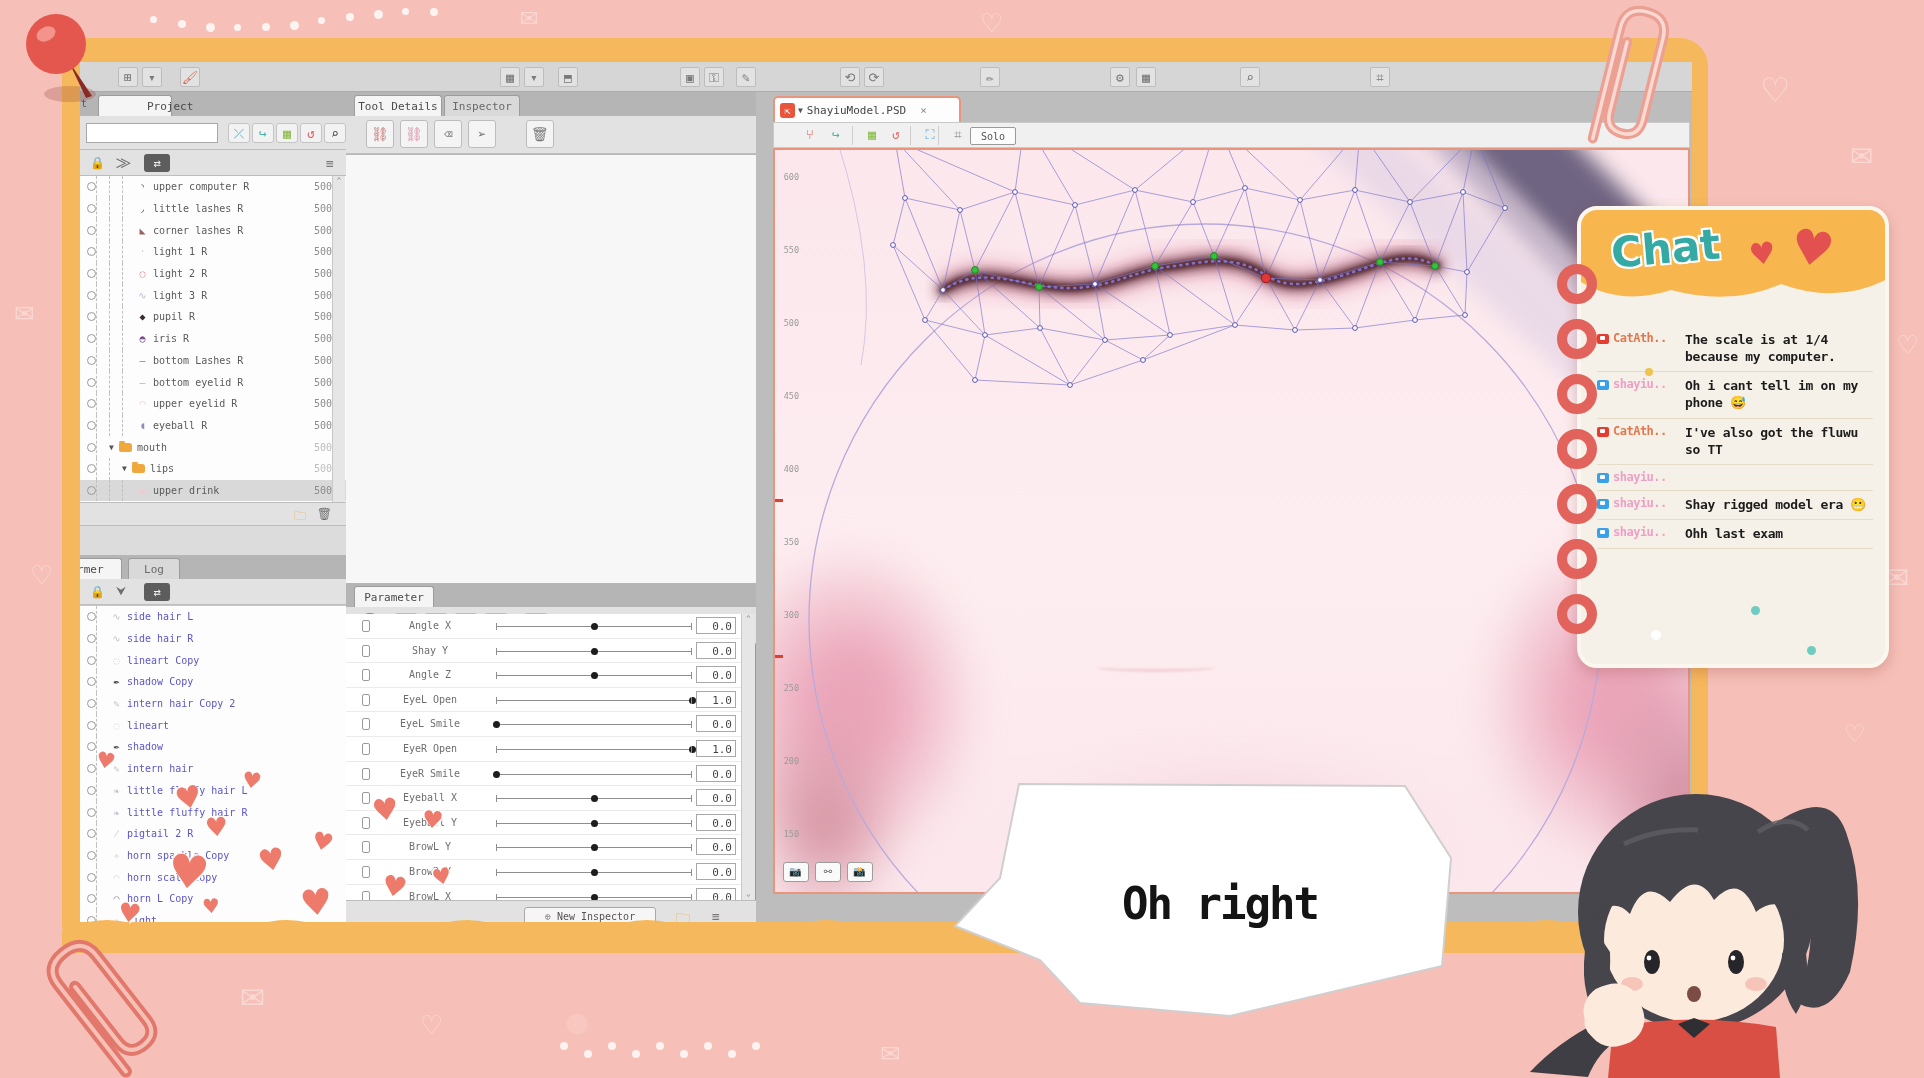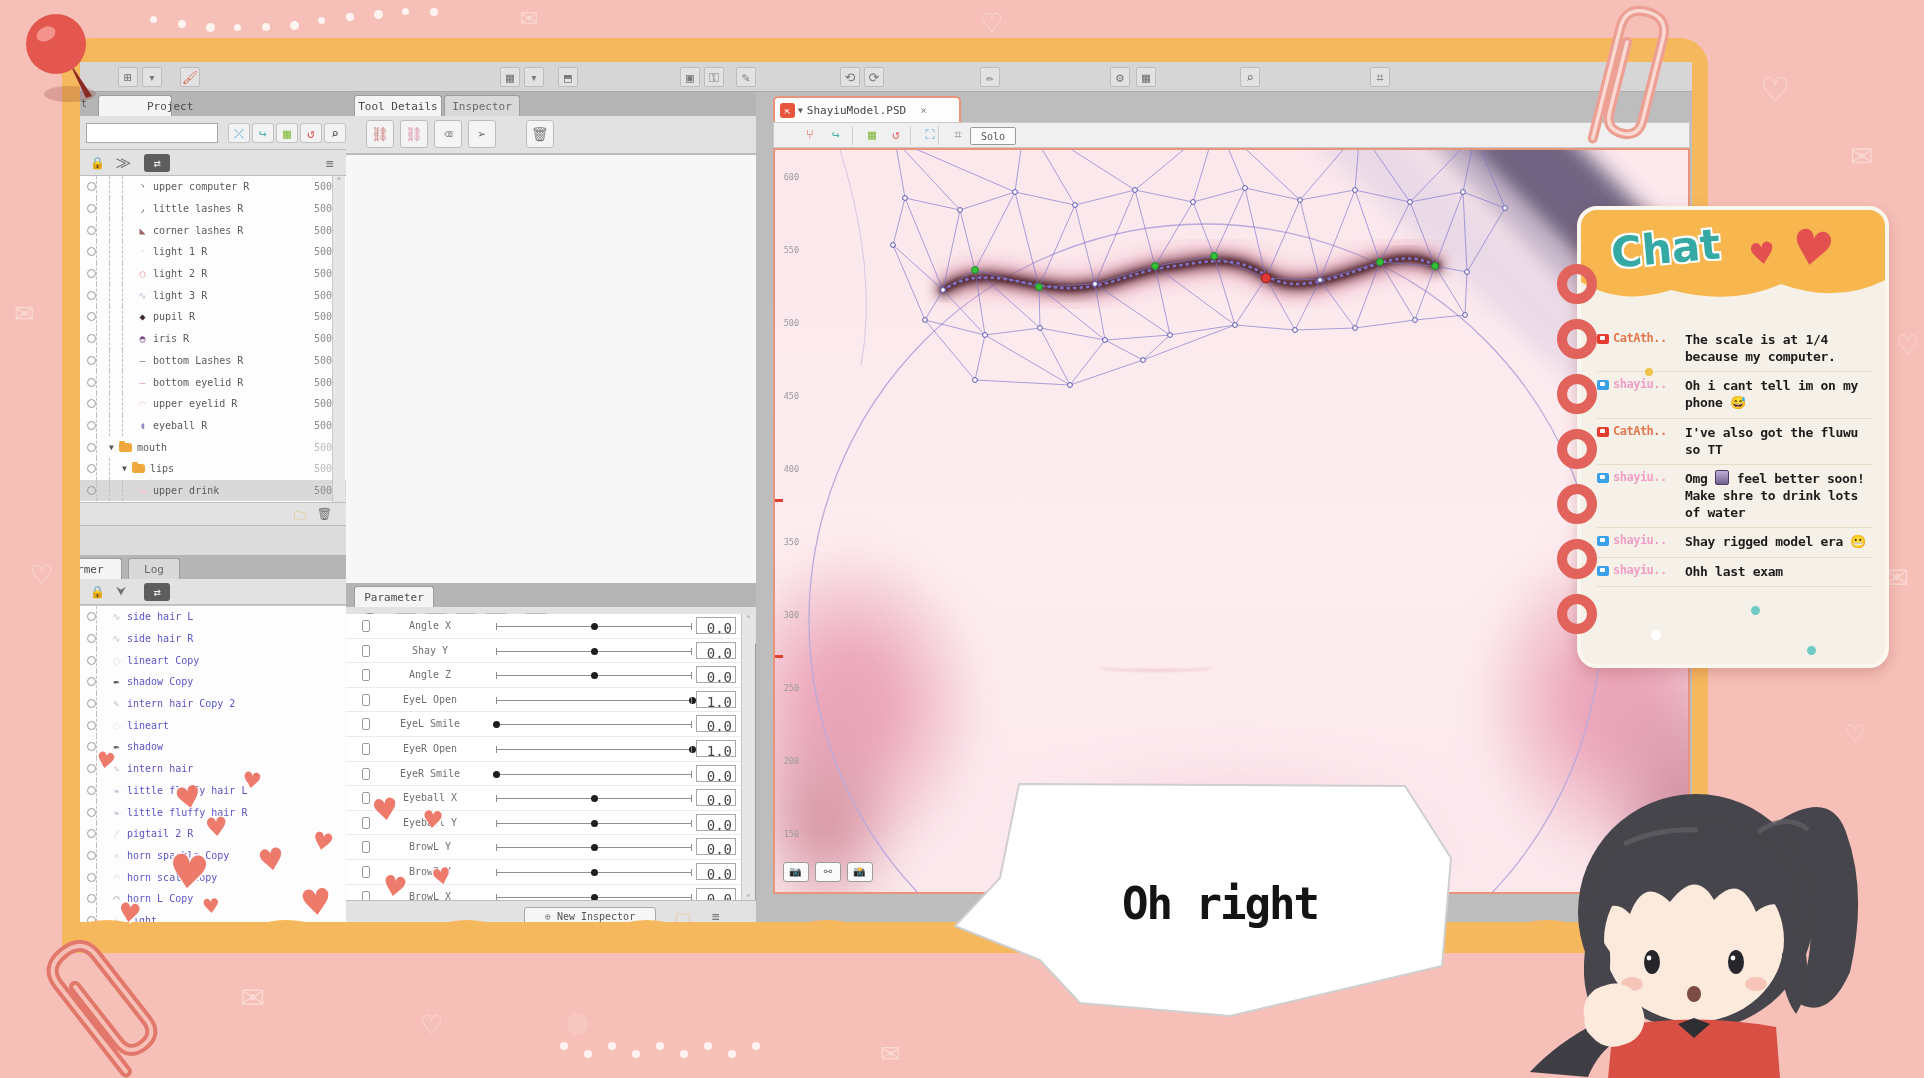--- a/index.html
+++ b/index.html
@@ -66,21 +66,21 @@
 
   #param-list { position:absolute; left:0; top:522px; width:396px; height:286px; background:#fff; overflow:hidden; }
   .prow { position:relative; height:24.6px; border-bottom:1px solid #ebebeb; }
   .p-link { position:absolute; left:16px; top:6px; width:8px; height:12px; border:1.3px solid #9a9a9a; border-radius:2px; }
   .p-label { position:absolute; left:32px; top:6px; width:104px; text-align:center; font-size:10px; color:#6e6e6e; }
   .p-track { position:absolute; left:150px; top:12px; width:196px; height:1px; background:#8e8e8e; }
   .p-track:before, .p-track:after { content:""; position:absolute; top:-3px; width:1px; height:7px; background:#8e8e8e; }
   .p-track:before { left:0; } .p-track:after { right:0; }
   .p-dot { position:absolute; top:-3px; width:7px; height:7px; background:#1d1d1d; border-radius:50%; }
   .p-val { position:absolute; right:6px; top:3px; width:40px; height:17px; background:#fff; border:1px solid #a8a8a8;
-           font-size:14px; color:#444; text-align:right; padding:2px 3px 0 0;margin-left:20px; }
+           font-size:11px; color:#444; text-align:right; padding:2px 3px 0 0;margin-left:20px; }
 
   
   #cv { left:676px; top:30px; width:936px; height:830px; background:#bdbdbd; }
   #doc-tab { position:absolute; left:17px; top:4px; width:188px; height:26px; background:#fdfdfd;
              border:2px solid #e8957c; border-bottom:none; border-radius:5px 5px 0 0; display:flex; align-items:center; font-size:11px; color:#444; }
   #cv-toolbar { position:absolute; left:17px; top:30px; width:917px; height:26px; background:#f0f0f0; border:1px solid #c9c9c9; }
   .cvt { position:absolute; top:4px; font-size:13px; width:20px; text-align:center; }
   .cvt-sep { position:absolute; top:3px; width:1px; height:19px; background:#cfcfcf; }
   #solo-btn { position:absolute; left:196px; top:4px; width:46px; height:18px; background:#fcfcfc; border:1px solid #9a9a9a;
               border-radius:2px; font-size:10px; color:#555; text-align:center; padding-top:3px; }
@@ -698,21 +698,20 @@
         <span class="ctext">Oh i cant tell im on my phone <span>😅</span></span>
       </div>
       <div class="cmsg">
         <span class="cbadge" style="background: rgb(229, 60, 48);"></span>
         <span class="cname" style="color: rgb(224, 121, 79);">CatAth..</span>
         <span class="ctext">I've also got the fluwu so TT</span>
       </div>
       <div class="cmsg">
         <span class="cbadge" style="background: rgb(58, 160, 232);"></span>
         <span class="cname" style="color: rgb(239, 158, 198);">shayiu..</span>
-        <span class="ctext">Omg <span class="custom-emote"></span> feel better soon! Make shre to drink lots of water</span>
       </div>
       <div class="cmsg">
         <span class="cbadge" style="background: rgb(58, 160, 232);"></span>
         <span class="cname" style="color: rgb(239, 158, 198);">shayiu..</span>
         <span class="ctext">Shay rigged model era <span>😬</span></span>
       </div>
       <div class="cmsg">
         <span class="cbadge" style="background: rgb(58, 160, 232);"></span>
         <span class="cname" style="color: rgb(239, 158, 198);">shayiu..</span>
         <span class="ctext">Ohh last exam</span>

